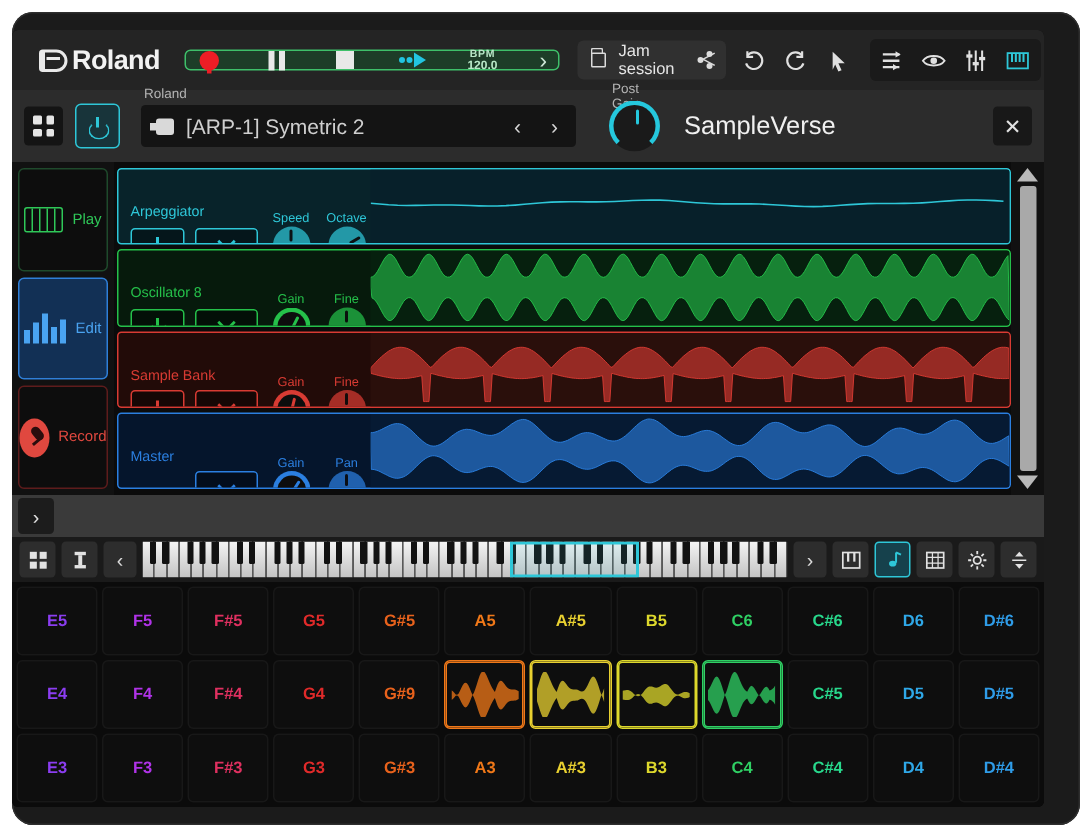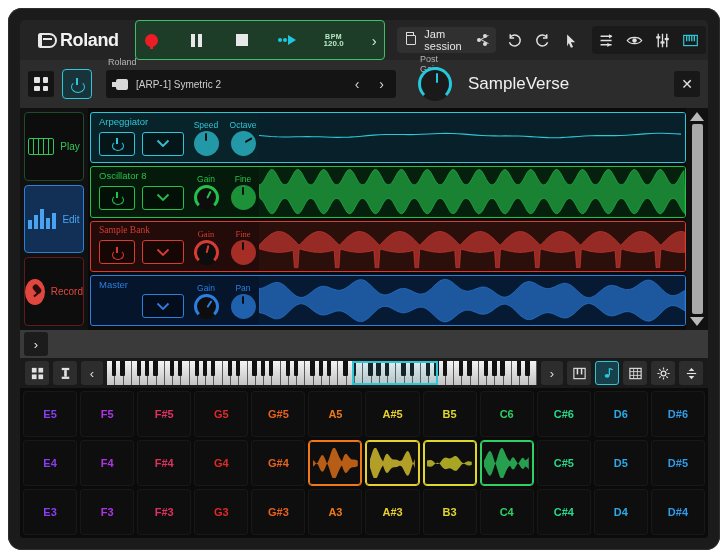--- a/index.html
+++ b/index.html
@@ -15,21 +15,21 @@
     position: absolute;
     left: 8px; top: 8px;
     width: 712px; height: 542px;
     background: #1b1b1b;
     border-radius: 14px;
     box-shadow: 0 0 0 1px #2e2e2e inset;
     overflow: hidden;
   }
   #screen {
     position: absolute;
-    left: 12px; top: 12px;
+    left: 0; top: 12px;
     width: 688px; height: 518px;
     background: #0b0b0b;
     border-radius: 4px;
     overflow: hidden;
   }
 
   
   #toolbar {
     position: absolute; left: 0; top: 0;
     width: 688px; height: 40px;
@@ -62,21 +62,21 @@
   .brand-text {
     color: #f2f2f2; font-size: 18px; font-weight: bold; letter-spacing: -0.4px;
   }
 
   
   #transport {
     display: flex; align-items: center; gap: 17px;
     background: #1d3d28;
     border: 1px solid #3ec06a;
     border-radius: 4px;
-    height: 40px;
+    height: 14px;
     padding: 0 2px;
     margin-left: 4px;
   }
   #transport .tbtn {
     width: 28px; height: 24px;
     display: flex; align-items: center; justify-content: center;
     cursor: pointer;
   }
   .rec-dot { width: 13px; height: 13px; border-radius: 50%; background: #ee1d25; position:relative;}
   .rec-dot:after{content:"";position:absolute;left:5px;top:11px;width:3px;height:4px;background:#ee1d25;}
@@ -142,21 +142,21 @@
 
   .field-wrap{ margin-left:14px; position:relative; }
   .field-lab{ position:absolute; top:-13px; left:2px; color:#b4b4b4; font-size:9px;}
   #preset-field{
     width:290px;height:28px;background:#141414;border-radius:3px;
     display:flex;align-items:center;padding:0 6px;gap:8px;
   }
   .plug-ic{width:16px;height:11px;position:relative;}
   .plug-ic:before{content:"";position:absolute;left:4px;top:0;width:12px;height:11px;background:#d9d9d9;border-radius:2px;}
   .plug-ic:after{content:"";position:absolute;left:0;top:3px;width:5px;height:5px;background:#d9d9d9;}
-  #preset-name{ color:#cfcfcf; font-size:10px; flex:1; }
+  #preset-name{ color:#cfcfcf; font-size:14px; flex:1; }
   .pnav{ color:#d6d6d6; font-size:14px; padding:0 6px; cursor:pointer;}
 
   .postgain{ margin-left:22px; position:relative; }
   .knob-lg{
     width:34px;height:34px;border-radius:50%;
     background:#1a1a1a; border:3px solid #25c8dd;
     border-bottom-color:transparent;
     position:relative; cursor:pointer;
   }
   .knob-lg:after{content:"";position:absolute;left:15px;top:3px;width:2px;height:10px;background:#25c8dd;border-radius:1px;}
@@ -192,21 +192,21 @@
   .mic-ic{ width:26px;height:26px;border-radius:50%;background:#e0483f;position:relative;}
   .mic-ic:before{content:"";position:absolute;left:9px;top:5px;width:6px;height:10px;border-radius:3px;background:#2a0d0d;transform:rotate(-40deg);}
   .mic-ic:after{content:"";position:absolute;left:8px;top:14px;width:8px;height:2px;background:#2a0d0d;transform:rotate(-40deg);}
 
   
   #modules{ flex:1; display:flex; flex-direction:column; gap:3px; padding:4px 0 4px 2px;}
   .mrow{
     flex:1; display:flex; border-radius:3px; overflow:hidden;
     border:1px solid; position:relative;
   }
-  .mctl{ width:168px; position:relative; padding:20px 6px; }
+  .mctl{ width:168px; position:relative; padding:20px 6px;margin-top:20px; }
   .mname{ font-size:9.5px; position:absolute; top:3px; left:8px; }
   .mctl-row{ position:absolute; left:8px; top:18px; display:flex; align-items:center; gap:7px; }
   .mpwr{
     width:36px;height:24px;border:1px solid;border-radius:3px;
     display:flex;align-items:center;justify-content:center;cursor:pointer;background:rgba(0,0,0,.35);
   }
   .mpwr .g{position:relative;width:10px;height:11px;}
   .mpwr .g:before{content:"";position:absolute;left:0;top:3px;width:10px;height:8px;border:1.5px solid currentColor;border-radius:50%;border-top-color:transparent;}
   .mpwr .g:after{content:"";position:absolute;left:4px;top:0;width:1.5px;height:6px;background:currentColor;}
   .mdrop{
@@ -493,21 +493,21 @@
                   </div>
                 </div>
               </div>
             </div>
             <div class="mwave" style="background: rgb(6, 32, 14);">
               <svg viewBox="0 0 424 46" preserveAspectRatio="none">
                 <path d="M0 23 L0.0 16.7 L1.5 16.3 L3.0 15.2 L4.5 13.2 L6.0 10.7 L7.5 8.0 L9.0 5.5 L10.5 3.6 L12.0 2.4 L13.5 2.4 L15.0 3.3 L16.5 5.1 L18.0 7.6 L19.5 10.3 L21.0 12.8 L22.5 14.9 L24.0 16.2 L25.5 16.6 L27.0 16.4 L28.5 15.4 L30.0 13.6 L31.5 11.2 L33.0 8.5 L34.5 5.9 L36.0 3.8 L37.5 2.6 L39.0 2.3 L40.5 3.1 L42.0 4.8 L43.5 7.1 L45.0 9.8 L46.5 12.4 L48.0 14.6 L49.5 16.0 L51.0 16.6 L52.5 16.5 L54.0 15.7 L55.5 14.0 L57.0 11.6 L58.5 9.0 L60.0 6.3 L61.5 4.2 L63.0 2.7 L64.5 2.3 L66.0 2.9 L67.5 4.4 L69.0 6.7 L70.5 9.3 L72.0 12.0 L73.5 14.2 L75.0 15.8 L76.5 16.6 L78.0 16.6 L79.5 15.9 L81.0 14.3 L82.5 12.1 L84.0 9.4 L85.5 6.8 L87.0 4.5 L88.5 2.9 L90.0 2.3 L91.5 2.7 L93.0 4.1 L94.5 6.2 L96.0 8.8 L97.5 11.5 L99.0 13.9 L100.5 15.6 L102.0 16.5 L103.5 16.6 L105.0 16.1 L106.5 14.6 L108.0 12.5 L109.5 9.9 L111.0 7.2 L112.5 4.8 L114.0 3.1 L115.5 2.3 L117.0 2.5 L118.5 3.8 L120.0 5.8 L121.5 8.4 L123.0 11.1 L124.5 13.5 L126.0 15.4 L127.5 16.4 L129.0 16.6 L130.5 16.2 L132.0 14.9 L133.5 12.9 L135.0 10.4 L136.5 7.7 L138.0 5.2 L139.5 3.4 L141.0 2.4 L142.5 2.4 L144.0 3.5 L145.5 5.4 L147.0 7.9 L148.5 10.6 L150.0 13.1 L151.5 15.1 L153.0 16.3 L154.5 16.7 L156.0 16.3 L157.5 15.2 L159.0 13.3 L160.5 10.8 L162.0 8.1 L163.5 5.6 L165.0 3.6 L166.5 2.5 L168.0 2.3 L169.5 3.2 L171.0 5.0 L172.5 7.5 L174.0 10.1 L175.5 12.7 L177.0 14.8 L178.5 16.1 L180.0 16.6 L181.5 16.5 L183.0 15.5 L184.5 13.7 L186.0 11.3 L187.5 8.6 L189.0 6.0 L190.5 3.9 L192.0 2.6 L193.5 2.3 L195.0 3.0 L196.5 4.7 L198.0 7.0 L199.5 9.7 L201.0 12.3 L202.5 14.5 L204.0 16.0 L205.5 16.6 L207.0 16.5 L208.5 15.7 L210.0 14.1 L211.5 11.7 L213.0 9.1 L214.5 6.5 L216.0 4.2 L217.5 2.8 L219.0 2.3 L220.5 2.8 L222.0 4.3 L223.5 6.6 L225.0 9.2 L226.5 11.9 L228.0 14.1 L229.5 15.8 L231.0 16.6 L232.5 16.6 L234.0 15.9 L235.5 14.4 L237.0 12.2 L238.5 9.6 L240.0 6.9 L241.5 4.6 L243.0 3.0 L244.5 2.3 L246.0 2.6 L247.5 4.0 L249.0 6.1 L250.5 8.7 L252.0 11.4 L253.5 13.8 L255.0 15.5 L256.5 16.5 L258.0 16.6 L259.5 16.1 L261.0 14.7 L262.5 12.6 L264.0 10.0 L265.5 7.3 L267.0 4.9 L268.5 3.2 L270.0 2.3 L271.5 2.5 L273.0 3.7 L274.5 5.7 L276.0 8.3 L277.5 11.0 L279.0 13.4 L280.5 15.3 L282.0 16.4 L283.5 16.7 L285.0 16.2 L286.5 15.0 L288.0 13.0 L289.5 10.5 L291.0 7.8 L292.5 5.3 L294.0 3.4 L295.5 2.4 L297.0 2.4 L298.5 3.4 L300.0 5.3 L301.5 7.8 L303.0 10.5 L304.5 13.0 L306.0 15.0 L307.5 16.2 L309.0 16.7 L310.5 16.4 L312.0 15.3 L313.5 13.4 L315.0 11.0 L316.5 8.3 L318.0 5.7 L319.5 3.7 L321.0 2.5 L322.5 2.3 L324.0 3.2 L325.5 4.9 L327.0 7.3 L328.5 10.0 L330.0 12.6 L331.5 14.7 L333.0 16.1 L334.5 16.6 L336.0 16.5 L337.5 15.5 L339.0 13.8 L340.5 11.4 L342.0 8.7 L343.5 6.1 L345.0 4.0 L346.5 2.6 L348.0 2.3 L349.5 3.0 L351.0 4.6 L352.5 6.9 L354.0 9.6 L355.5 12.2 L357.0 14.4 L358.5 15.9 L360.0 16.6 L361.5 16.6 L363.0 15.8 L364.5 14.1 L366.0 11.9 L367.5 9.2 L369.0 6.6 L370.5 4.3 L372.0 2.8 L373.5 2.3 L375.0 2.8 L376.5 4.2 L378.0 6.4 L379.5 9.1 L381.0 11.7 L382.5 14.1 L384.0 15.7 L385.5 16.5 L387.0 16.6 L388.5 16.0 L390.0 14.5 L391.5 12.3 L393.0 9.7 L394.5 7.0 L396.0 4.7 L397.5 3.0 L399.0 2.3 L400.5 2.6 L402.0 3.9 L403.5 6.0 L405.0 8.6 L406.5 11.3 L408.0 13.7 L409.5 15.5 L411.0 16.5 L412.5 16.6 L414.0 16.1 L415.5 14.8 L417.0 12.7 L418.5 10.2 L420.0 7.5 L421.5 5.0 L423.0 3.2 L424.0 43.5 L422.5 42.3 L421.0 40.2 L419.5 37.7 L418.0 35.0 L416.5 32.5 L415.0 30.7 L413.5 29.6 L412.0 29.4 L410.5 29.8 L409.0 31.0 L407.5 33.1 L406.0 35.6 L404.5 38.3 L403.0 40.8 L401.5 42.6 L400.0 43.6 L398.5 43.6 L397.0 42.5 L395.5 40.6 L394.0 38.1 L392.5 35.4 L391.0 32.9 L389.5 30.9 L388.0 29.7 L386.5 29.3 L385.0 29.6 L383.5 30.8 L382.0 32.7 L380.5 35.1 L379.0 37.8 L377.5 40.4 L376.0 42.4 L374.5 43.5 L373.0 43.7 L371.5 42.8 L370.0 41.0 L368.5 38.6 L367.0 35.9 L365.5 33.3 L364.0 31.2 L362.5 29.9 L361.0 29.4 L359.5 29.5 L358.0 30.5 L356.5 32.3 L355.0 34.7 L353.5 37.4 L352.0 39.9 L350.5 42.1 L349.0 43.4 L347.5 43.7 L346.0 43.0 L344.5 41.4 L343.0 39.0 L341.5 36.4 L340.0 33.7 L338.5 31.5 L337.0 30.1 L335.5 29.4 L334.0 29.5 L332.5 30.3 L331.0 31.9 L329.5 34.2 L328.0 36.9 L326.5 39.5 L325.0 41.7 L323.5 43.2 L322.0 43.7 L320.5 43.2 L319.0 41.7 L317.5 39.5 L316.0 36.8 L314.5 34.2 L313.0 31.9 L311.5 30.3 L310.0 29.5 L308.5 29.4 L307.0 30.1 L305.5 31.6 L304.0 33.8 L302.5 36.4 L301.0 39.1 L299.5 41.4 L298.0 43.0 L296.5 43.7 L295.0 43.4 L293.5 42.0 L292.0 39.9 L290.5 37.3 L289.0 34.6 L287.5 32.2 L286.0 30.5 L284.5 29.5 L283.0 29.4 L281.5 29.9 L280.0 31.3 L278.5 33.4 L277.0 35.9 L275.5 38.6 L274.0 41.0 L272.5 42.8 L271.0 43.7 L269.5 43.5 L268.0 42.3 L266.5 40.3 L265.0 37.8 L263.5 35.1 L262.0 32.6 L260.5 30.7 L259.0 29.6 L257.5 29.3 L256.0 29.7 L254.5 31.0 L253.0 33.0 L251.5 35.5 L250.0 38.2 L248.5 40.7 L247.0 42.6 L245.5 43.6 L244.0 43.6 L242.5 42.6 L241.0 40.7 L239.5 38.2 L238.0 35.5 L236.5 33.0 L235.0 31.0 L233.5 29.8 L232.0 29.4 L230.5 29.6 L229.0 30.7 L227.5 32.6 L226.0 35.0 L224.5 37.7 L223.0 40.3 L221.5 42.3 L220.0 43.5 L218.5 43.7 L217.0 42.8 L215.5 41.1 L214.0 38.7 L212.5 36.0 L211.0 33.4 L209.5 31.3 L208.0 29.9 L206.5 29.4 L205.0 29.5 L203.5 30.4 L202.0 32.2 L200.5 34.6 L199.0 37.2 L197.5 39.8 L196.0 42.0 L194.5 43.3 L193.0 43.7 L191.5 43.1 L190.0 41.5 L188.5 39.1 L187.0 36.5 L185.5 33.9 L184.0 31.6 L182.5 30.1 L181.0 29.4 L179.5 29.4 L178.0 30.2 L176.5 31.8 L175.0 34.1 L173.5 36.8 L172.0 39.4 L170.5 41.7 L169.0 43.2 L167.5 43.7 L166.0 43.2 L164.5 41.8 L163.0 39.6 L161.5 37.0 L160.0 34.3 L158.5 32.0 L157.0 30.3 L155.5 29.5 L154.0 29.4 L152.5 30.0 L151.0 31.5 L149.5 33.7 L148.0 36.3 L146.5 39.0 L145.0 41.3 L143.5 43.0 L142.0 43.7 L140.5 43.4 L139.0 42.1 L137.5 40.0 L136.0 37.4 L134.5 34.7 L133.0 32.3 L131.5 30.5 L130.0 29.6 L128.5 29.4 L127.0 29.9 L125.5 31.2 L124.0 33.3 L122.5 35.8 L121.0 38.5 L119.5 40.9 L118.0 42.7 L116.5 43.7 L115.0 43.5 L113.5 42.4 L112.0 40.4 L110.5 37.9 L109.0 35.2 L107.5 32.7 L106.0 30.8 L104.5 29.7 L103.0 29.3 L101.5 29.7 L100.0 30.9 L98.5 32.9 L97.0 35.4 L95.5 38.0 L94.0 40.6 L92.5 42.5 L91.0 43.6 L89.5 43.6 L88.0 42.7 L86.5 40.8 L85.0 38.4 L83.5 35.7 L82.0 33.1 L80.5 31.1 L79.0 29.8 L77.5 29.4 L76.0 29.6 L74.5 30.6 L73.0 32.5 L71.5 34.9 L70.0 37.6 L68.5 40.1 L67.0 42.2 L65.5 43.5 L64.0 43.7 L62.5 42.9 L61.0 41.2 L59.5 38.8 L58.0 36.1 L56.5 33.5 L55.0 31.4 L53.5 30.0 L52.0 29.4 L50.5 29.5 L49.0 30.4 L47.5 32.1 L46.0 34.4 L44.5 37.1 L43.0 39.7 L41.5 41.9 L40.0 43.3 L38.5 43.7 L37.0 43.1 L35.5 41.5 L34.0 39.3 L32.5 36.6 L31.0 34.0 L29.5 31.7 L28.0 30.2 L26.5 29.4 L25.0 29.4 L23.5 30.2 L22.0 31.7 L20.5 34.0 L19.0 36.6 L17.5 39.3 L16.0 41.6 L14.5 43.1 L13.0 43.7 L11.5 43.3 L10.0 41.9 L8.5 39.7 L7.0 37.1 L5.5 34.4 L4.0 32.1 L2.5 30.4 L1.0 29.5 Z" fill="#25c04a" fill-opacity="0.62" stroke="#25c04a" stroke-width="0.6"></path>
               </svg>
             </div>
           </div>
-          <div class="mrow" style="border-color: rgb(216, 59, 51); background: rgb(34, 11, 8); font-family: Liberation Serif, serif;">
+          <div class="mrow" style="border-color: rgb(216, 59, 51); background: rgb(34, 11, 8);">
             <div class="mctl">
               <div class="mname" style="color: rgb(216, 59, 51);">Sample Bank</div>
               <div class="mctl-row">
                 <div class="mpwr" style="border-color: rgb(216, 59, 51); color: rgb(216, 59, 51);">
                   <span class="g"></span>
                 </div>
                 <div class="mdrop" style="border-color: rgb(216, 59, 51); color: rgb(216, 59, 51);">
                   <svg width="14" height="9" viewBox="0 0 14 9">
                     <path d="M1.5 1.5 L7 7 L12.5 1.5" fill="none" stroke="#d83b33" stroke-width="1.8"></path>
                   </svg>
@@ -799,21 +799,21 @@
         <div class="pad" style="border-color: rgba(255, 255, 255, 0.043); color: rgb(176, 51, 232);">
           <span>F4</span>
         </div>
         <div class="pad" style="border-color: rgba(255, 255, 255, 0.043); color: rgb(224, 48, 96);">
           <span>F#4</span>
         </div>
         <div class="pad" style="border-color: rgba(255, 255, 255, 0.043); color: rgb(224, 42, 42);">
           <span>G4</span>
         </div>
         <div class="pad" style="border-color: rgba(255, 255, 255, 0.043); color: rgb(232, 98, 28);">
-          <span>G#4</span>
+          <span>G#9</span>
         </div>
         <div class="pad" style="border-color: rgb(240, 120, 24); box-shadow: rgb(240, 120, 24) 0px 0px 0px 1px inset;">
           <svg viewBox="0 0 48 26" preserveAspectRatio="none">
             <path d="M0 13 L0 10.3 L1 10.8 L2 11.7 L3 12.6 L4 12.8 L5 12.2 L6 10.7 L7 9.0 L8 7.5 L9 6.4 L10 6.0 L11 6.4 L12 7.5 L13 9.1 L14 11.1 L15 13.0 L16 11.7 L17 9.6 L18 7.2 L19 4.6 L20 2.3 L21 0.6 L22 -0.3 L23 -0.4 L24 0.4 L25 1.8 L26 3.6 L27 5.5 L28 7.3 L29 8.9 L30 10.2 L31 11.3 L32 9.0 L33 6.9 L34 5.5 L35 4.9 L36 5.1 L37 5.9 L38 6.9 L39 8.0 L40 8.8 L41 9.4 L42 9.7 L43 9.8 L44 9.8 L45 9.9 L46 10.0 L47 10.4 L48 10.8 L48 15.2 L47 15.6 L46 16.0 L45 16.1 L44 16.2 L43 16.2 L42 16.3 L41 16.6 L40 17.2 L39 18.0 L38 19.1 L37 20.1 L36 20.9 L35 21.1 L34 20.5 L33 19.1 L32 17.0 L31 14.7 L30 15.8 L29 17.1 L28 18.7 L27 20.5 L26 22.4 L25 24.2 L24 25.6 L23 26.4 L22 26.3 L21 25.4 L20 23.7 L19 21.4 L18 18.8 L17 16.4 L16 14.3 L15 13.0 L14 14.9 L13 16.9 L12 18.5 L11 19.6 L10 20.0 L9 19.6 L8 18.5 L7 17.0 L6 15.3 L5 13.8 L4 13.2 L3 13.4 L2 14.3 L1 15.2 L0 15.7 Z" fill="#f07818" fill-opacity="0.75"></path>
           </svg>
         </div>
         <div class="pad" style="border-color: rgb(232, 208, 48); box-shadow: rgb(232, 208, 48) 0px 0px 0px 1px inset;">
           <svg viewBox="0 0 48 26" preserveAspectRatio="none">
             <path d="M0 13 L0 9.6 L1 7.2 L2 4.6 L3 2.3 L4 0.6 L5 -0.3 L6 -0.4 L7 0.4 L8 1.8 L9 3.6 L10 5.5 L11 7.3 L12 8.9 L13 10.2 L14 11.3 L15 9.0 L16 6.9 L17 5.5 L18 4.9 L19 5.1 L20 5.9 L21 6.9 L22 8.0 L23 8.8 L24 9.4 L25 9.7 L26 9.8 L27 9.8 L28 9.9 L29 10.0 L30 10.4 L31 10.8 L32 11.0 L33 10.8 L34 10.3 L35 9.2 L36 7.7 L37 6.0 L38 4.4 L39 3.1 L40 2.5 L41 2.8 L42 3.9 L43 5.7 L44 8.0 L45 10.5 L46 13.0 L47 11.4 L48 9.0 L48 17.0 L47 14.6 L46 13.0 L45 15.5 L44 18.0 L43 20.3 L42 22.1 L41 23.2 L40 23.5 L39 22.9 L38 21.6 L37 20.0 L36 18.3 L35 16.8 L34 15.7 L33 15.2 L32 15.0 L31 15.2 L30 15.6 L29 16.0 L28 16.1 L27 16.2 L26 16.2 L25 16.3 L24 16.6 L23 17.2 L22 18.0 L21 19.1 L20 20.1 L19 20.9 L18 21.1 L17 20.5 L16 19.1 L15 17.0 L14 14.7 L13 15.8 L12 17.1 L11 18.7 L10 20.5 L9 22.4 L8 24.2 L7 25.6 L6 26.4 L5 26.3 L4 25.4 L3 23.7 L2 21.4 L1 18.8 L0 16.4 Z" fill="#e8d030" fill-opacity="0.75"></path>
           </svg>

